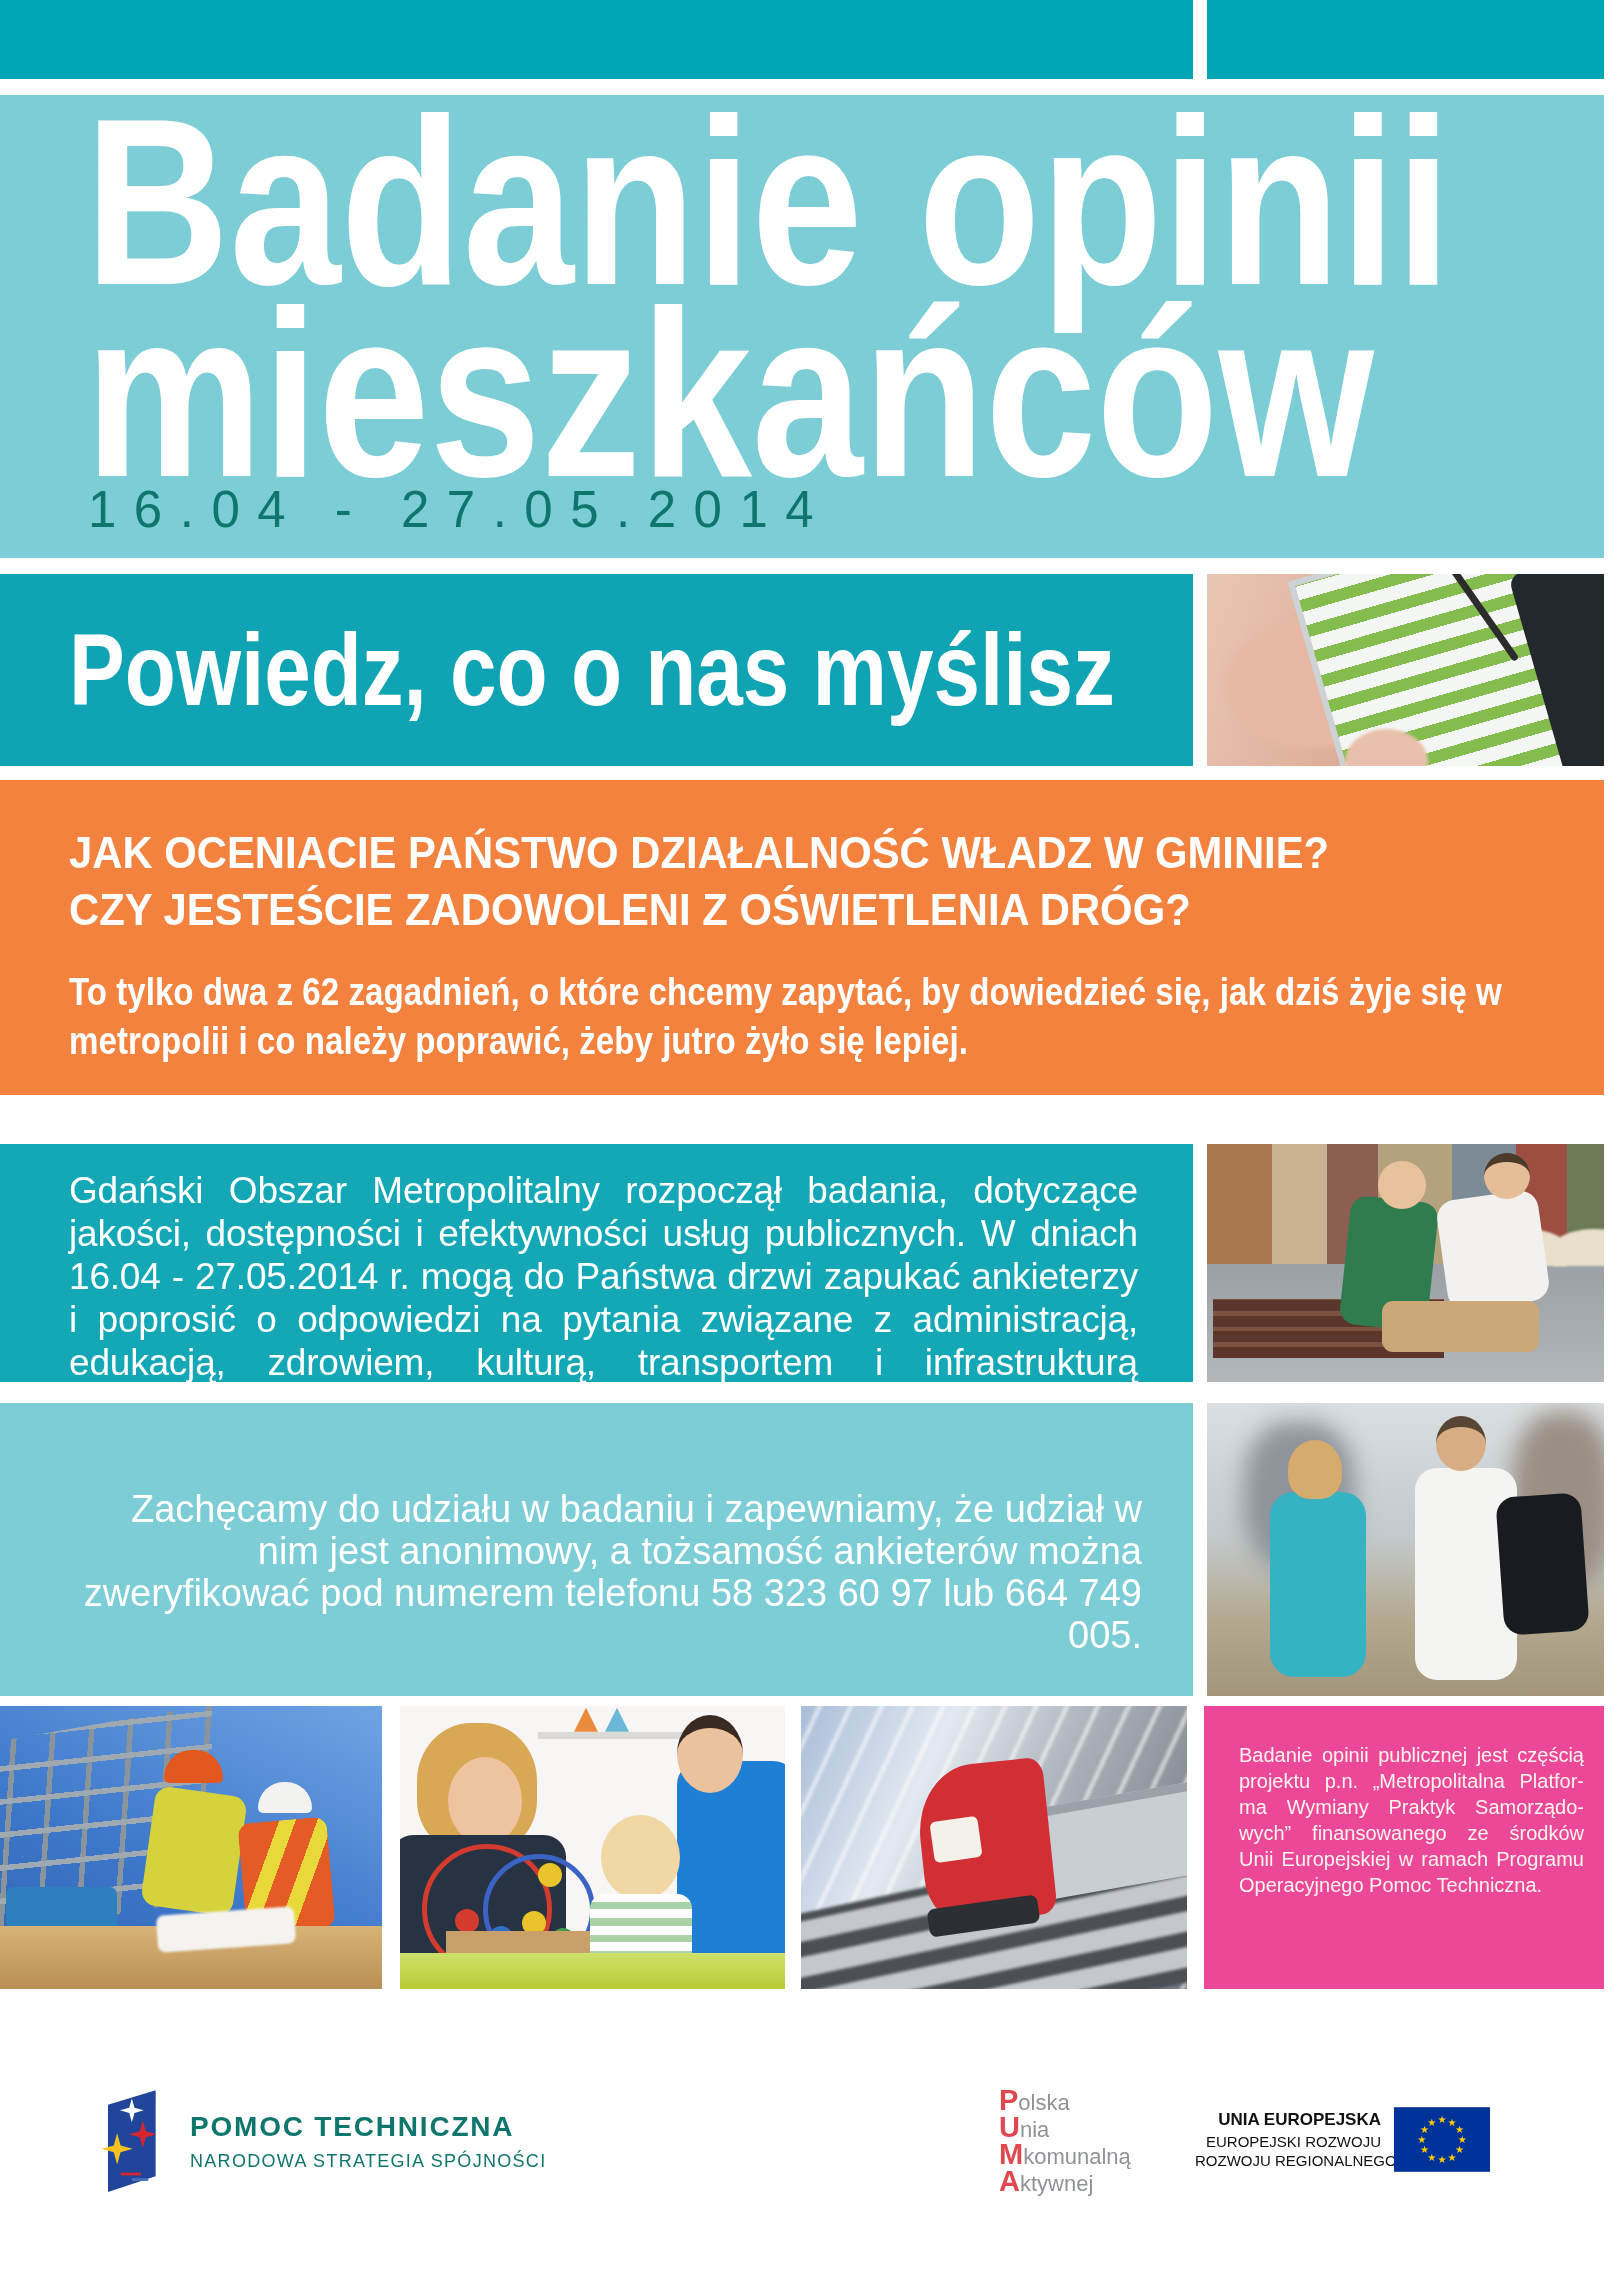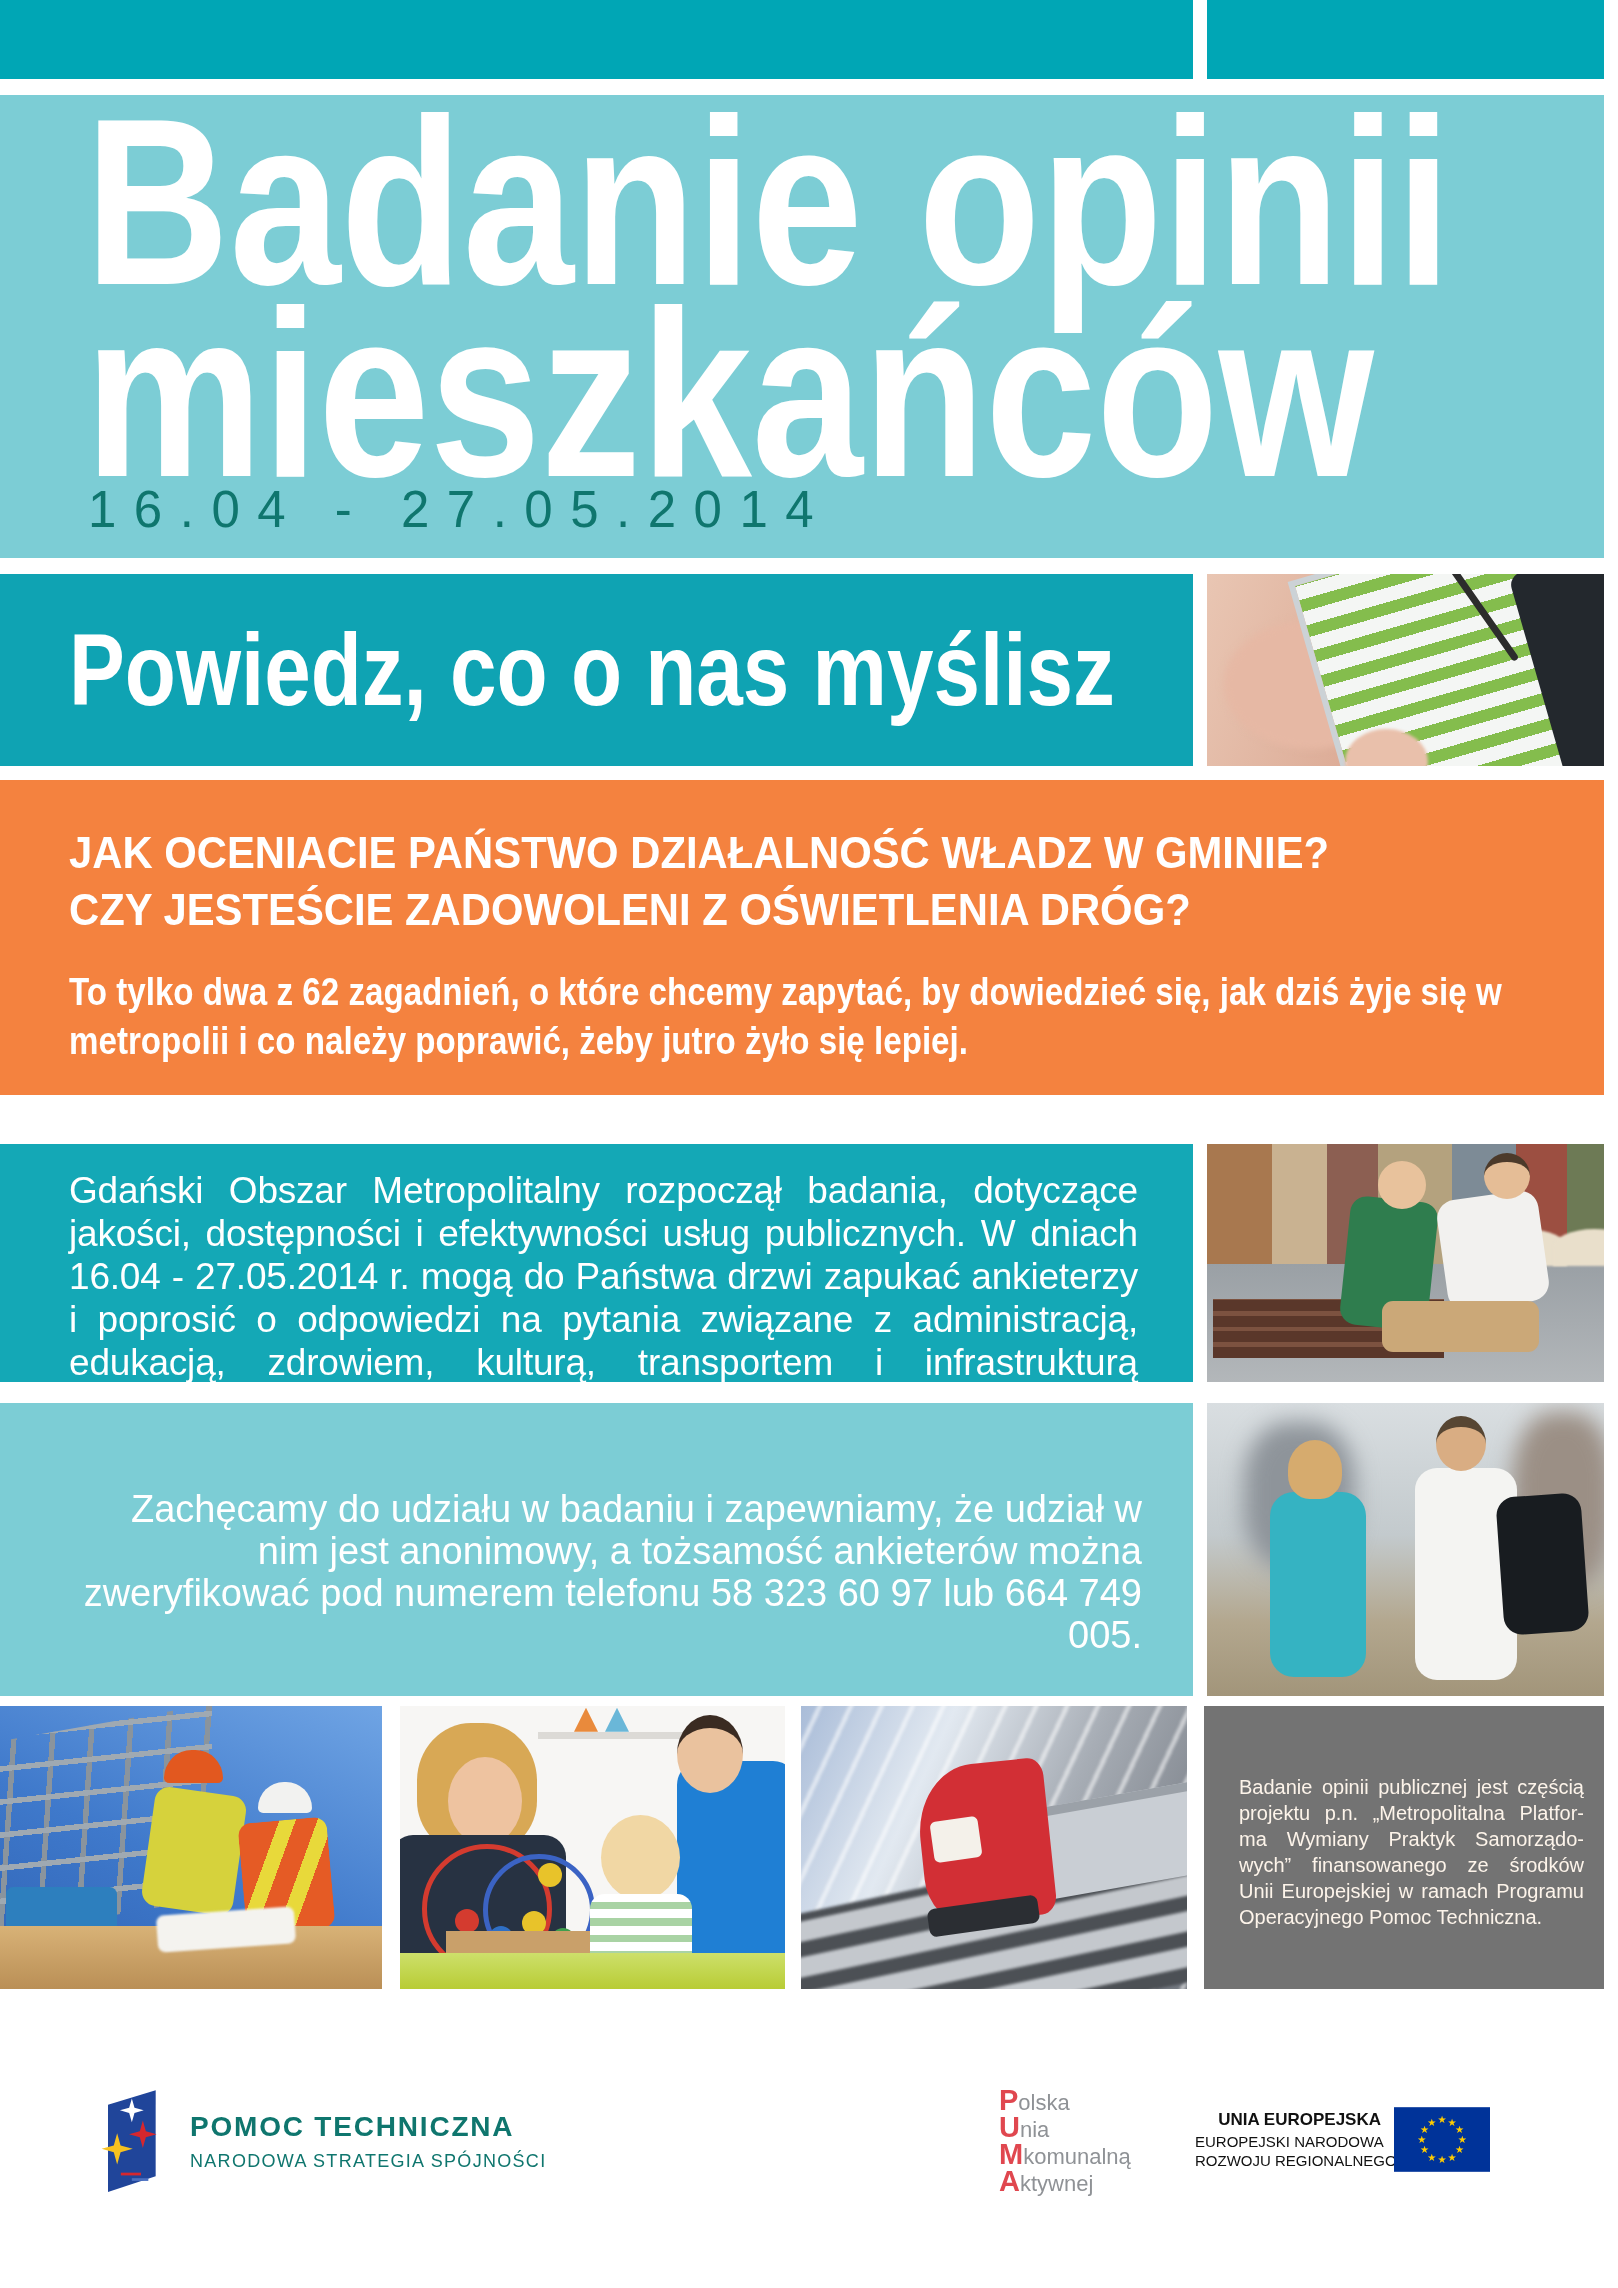--- a/index.html
+++ b/index.html
@@ -8,22 +8,22 @@
   .abs{position:absolute;}
 
   
   .bar-top-left{left:0;top:0;width:1193px;height:79px;background:#00a6b5;}
   .bar-top-right{left:1207px;top:0;width:412px;height:79px;background:#00a6b5;}
   .masthead{left:0;top:95px;width:1619px;height:463px;background:#7ccdd5;}
   .powiedz-band{left:0;top:574px;width:1193px;height:192px;background:#0fa3b3;}
   .orange-block{left:0;top:780px;width:1619px;height:315px;background:#f4823f;}
   .teal-block-1{left:0;top:1144px;width:1193px;height:238px;background:#14a8b6;overflow:hidden;}
   .teal-block-2{left:0;top:1403px;width:1193px;height:293px;background:#7ccdd5;overflow:hidden;}
-  .infobox{left:1204px;top:1706px;width:414px;height:283px;background:#737373;box-sizing:border-box;
-           padding:68px 34px 0 35px;color:#fdf4ea;font-size:20px;line-height:26px;}
+  .infobox{left:1204px;top:1706px;width:414px;height:283px;background:#ec4899;box-sizing:border-box;
+           padding:36px 34px 0 35px;color:#fdf4ea;font-size:20px;line-height:26px;}
   .infobox .jl{text-align:justify;text-align-last:justify;-moz-text-align-last:justify;}
 
   
   .title{color:#ffffff;font-weight:bold;font-size:238px;line-height:185px;white-space:nowrap;
          transform:scaleX(0.84);transform-origin:0 50%;}
   .title-1{left:85px;top:109px;}
   .title-2{left:85px;top:301px;}
   .daterange{left:88px;top:480px;color:#0f766e;font-size:51px;letter-spacing:17.5px;white-space:nowrap;}
 
   .subtitle{left:69px;top:574px;height:192px;line-height:192px;color:#ffffff;font-weight:bold;
@@ -312,21 +312,21 @@
   <div class="abs puma">
     <div class="puma-line"><span class="ini">P</span><span>olska</span></div>
     <div class="puma-line"><span class="ini">U</span><span>nia</span></div>
     <div class="puma-line"><span class="ini">M</span><span>komunalną</span></div>
     <div class="puma-line"><span class="ini">A</span><span>ktywnej</span></div>
   </div>
 
   <div class="abs footer-logo eu">
     <div class="eu-text">
       <div class="eu-l1">UNIA EUROPEJSKA</div>
-      <div class="eu-l2">EUROPEJSKI NARODOWA</div>
+      <div class="eu-l2">EUROPEJSKI ROZWOJU</div>
       <div class="eu-l3">ROZWOJU REGIONALNEGO</div>
     </div>
     <svg class="eu-flag" width="96" height="65" viewBox="0 0 104 70">
       <rect width="104" height="70" fill="#003399"></rect>
       <g fill="#ffcc00" font-family="DejaVu Sans" font-size="11" text-anchor="middle">
         <text x="52" y="17">★</text>
           <text x="63" y="20">★</text>
           <text x="71" y="28">★</text>
         <text x="74" y="39">★</text>
           <text x="71" y="50">★</text>

